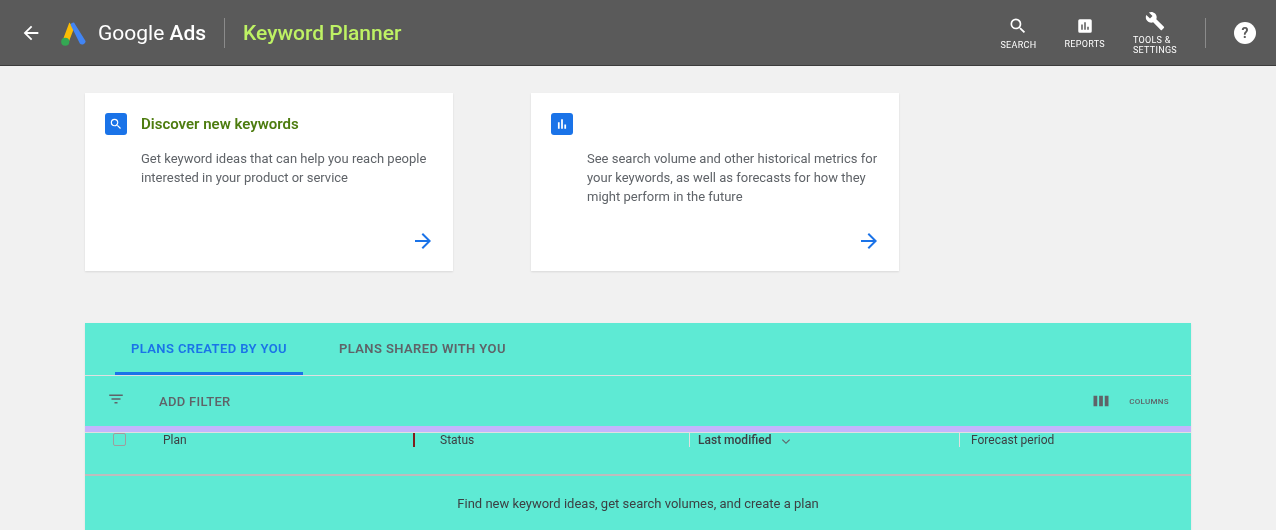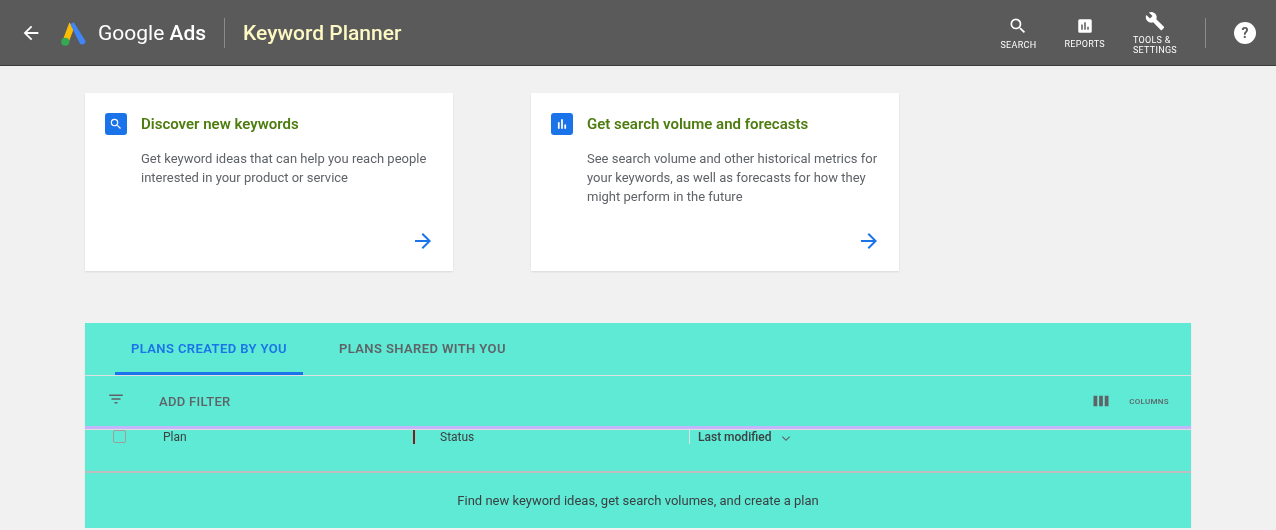--- a/index.html
+++ b/index.html
@@ -36,21 +36,21 @@
     .brand-text .bold { font-weight: 500; }
     
     .divider-v {
       width: 1px;
       height: 30px;
       background: rgba(255,255,255,0.3);
       margin: 0 18px;
     }
     
     .page-title {
-      color: #fef9c3;
+      color: #bef264;
       font-size: 21px;
       font-weight: 500;
     }
     
     .header-right {
       margin-left: auto;
       display: flex;
       align-items: center;
       gap: 28px;
     }
@@ -170,21 +170,21 @@
       color: #5f6368;
       border-bottom: 3px solid transparent;
     }
     .tab.active { color: #1a73e8; border-bottom-color: #1a73e8; }
     .tab + .tab { margin-left: 20px; }
     
     .filter-row {
       display: flex;
       align-items: center;
       padding: 14px 22px;
-      border-bottom: 3px solid #c4b5fd;
+      border-bottom: 6px solid #c4b5fd;
     }
     
     .filter-icon { color: #5f6368; margin-right: 34px; cursor: pointer; }
     
     .add-filter {
       font-size: 13px;
       font-weight: 500;
       color: #5f6368;
       letter-spacing: 0.3px;
     }
@@ -292,21 +292,20 @@
       </div>
     </div>
 
     <div class="card">
       <div class="card-head">
         <div class="card-icon">
           <svg width="14" height="14" viewBox="0 0 24 24" fill="white">
               <path d="M5 9h3v11H5V9zm5.5-5h3v16h-3V4zM16 13h3v7h-3v-7z"></path>
             </svg>
         </div>
-        <div class="card-title">Get search volume and forecasts</div>
       </div>
       <div class="card-desc">See search volume and other historical metrics for your keywords, as well as forecasts for how they might perform in the future</div>
       <div class="card-arrow">
         <svg width="24" height="24" viewBox="0 0 24 24" fill="#1a73e8">
             <path d="M4 11h12.17l-5.59-5.59L12 4l8 8-8 8-1.41-1.41L16.17 13H4v-2z"></path>
           </svg>
       </div>
     </div>
   </div>
 
@@ -339,17 +338,18 @@
             <div class="checkbox"></div>
           </div>
         <div class="col-plan">Plan</div>
         <div class="col-status">Status</div>
         <div class="col-modified">
           <span>Last modified</span>
           <svg width="14" height="14" viewBox="0 0 24 24" fill="#5f6368">
               <path d="M12 4v12.17l-5.59-5.59L5 12l7 7 7-7-1.41-1.41L12 16.17V4h0z"></path>
             </svg>
         </div>
+        <div class="col-forecast">Forecast period</div>
       </div>
       <div class="table-empty">Find new keyword ideas, get search volumes, and create a plan</div>
     </div>
   </div>
 </div>
 
 </body></html>

